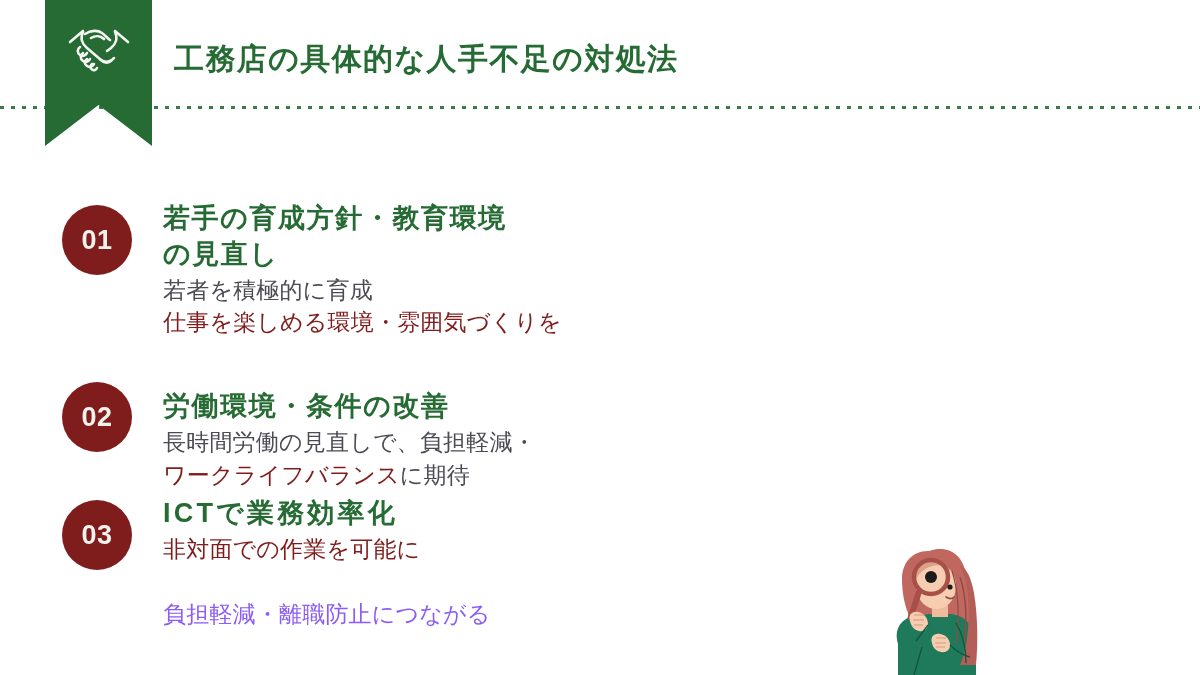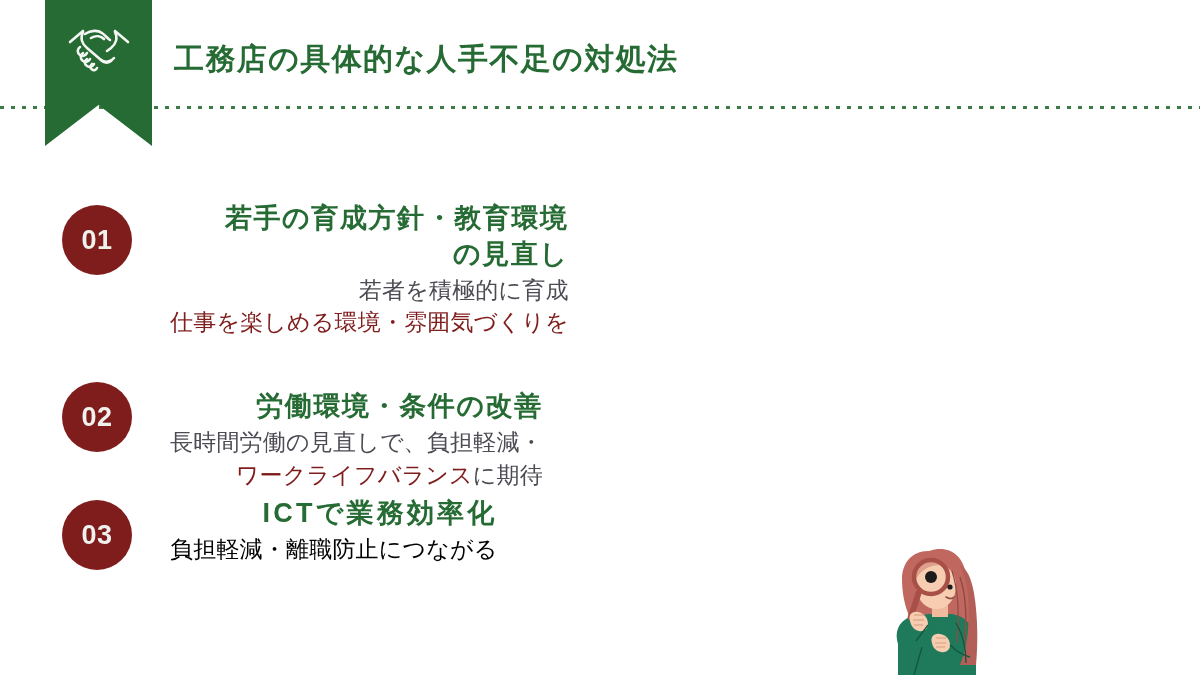--- a/index.html
+++ b/index.html
@@ -65,21 +65,21 @@
     background:#7f1d1d;
     color:#eff1ec;
     font-size:27px;
     font-weight:bold;
     letter-spacing:0.5px;
     display:flex;
     align-items:center;
     justify-content:center;
   }
 
-  .item-body { position:absolute; left:108px; top:0;text-align:right; }
+  .item-body { position:absolute; left:101px; top:0; }
 
   .item-title {
     font-size:27px;
     font-weight:bold;
     color:#256b33;
     letter-spacing:1.6px;
     line-height:1.33;
     white-space:nowrap;
   }
   .item-title.wide-track { letter-spacing:3.2px; }
@@ -88,21 +88,21 @@
 
   .line {
     font-size:23px;
     line-height:1.42;
     color:#4b4b53;
     white-space:nowrap;
     letter-spacing:0.2px;
   }
   .line .hl   { color:#7f1d1d; }
   .line .dark { color:#4b4b53; }
-  .line.ink   { color:#000000; }
+  .line.ink   { color:#8b5cf6;margin-top:32px; }
 
   
   #item-01 { left:62px;  top:205px; }
   #item-02 { left:62px;  top:382px; }
   #item-03 { left:62px;  top:500px; }
   #item-04 { left:612px; top:212px; }
   #item-05 { left:612px; top:385px; }
 
   #item-01 .item-body { top:-4px; }
   #item-02 .item-body { top:-5px;margin-top:12px; }
@@ -180,20 +180,23 @@
       </div>
     </div>
 
     <div class="item" id="item-03">
       <div class="badge">03</div>
       <div class="item-body">
         <div class="item-title wide-track">
           <div>ICTで業務効率化</div>
         </div>
         <div class="item-lines">
+          <div class="line">
+            <span class="hl">非対面での作業を可能に</span>
+          </div>
           <div class="line ink">
             <span>負担軽減・離職防止につながる</span>
           </div>
         </div>
       </div>
     </div>
 
   </div>
 
   <div class="col col-right">

